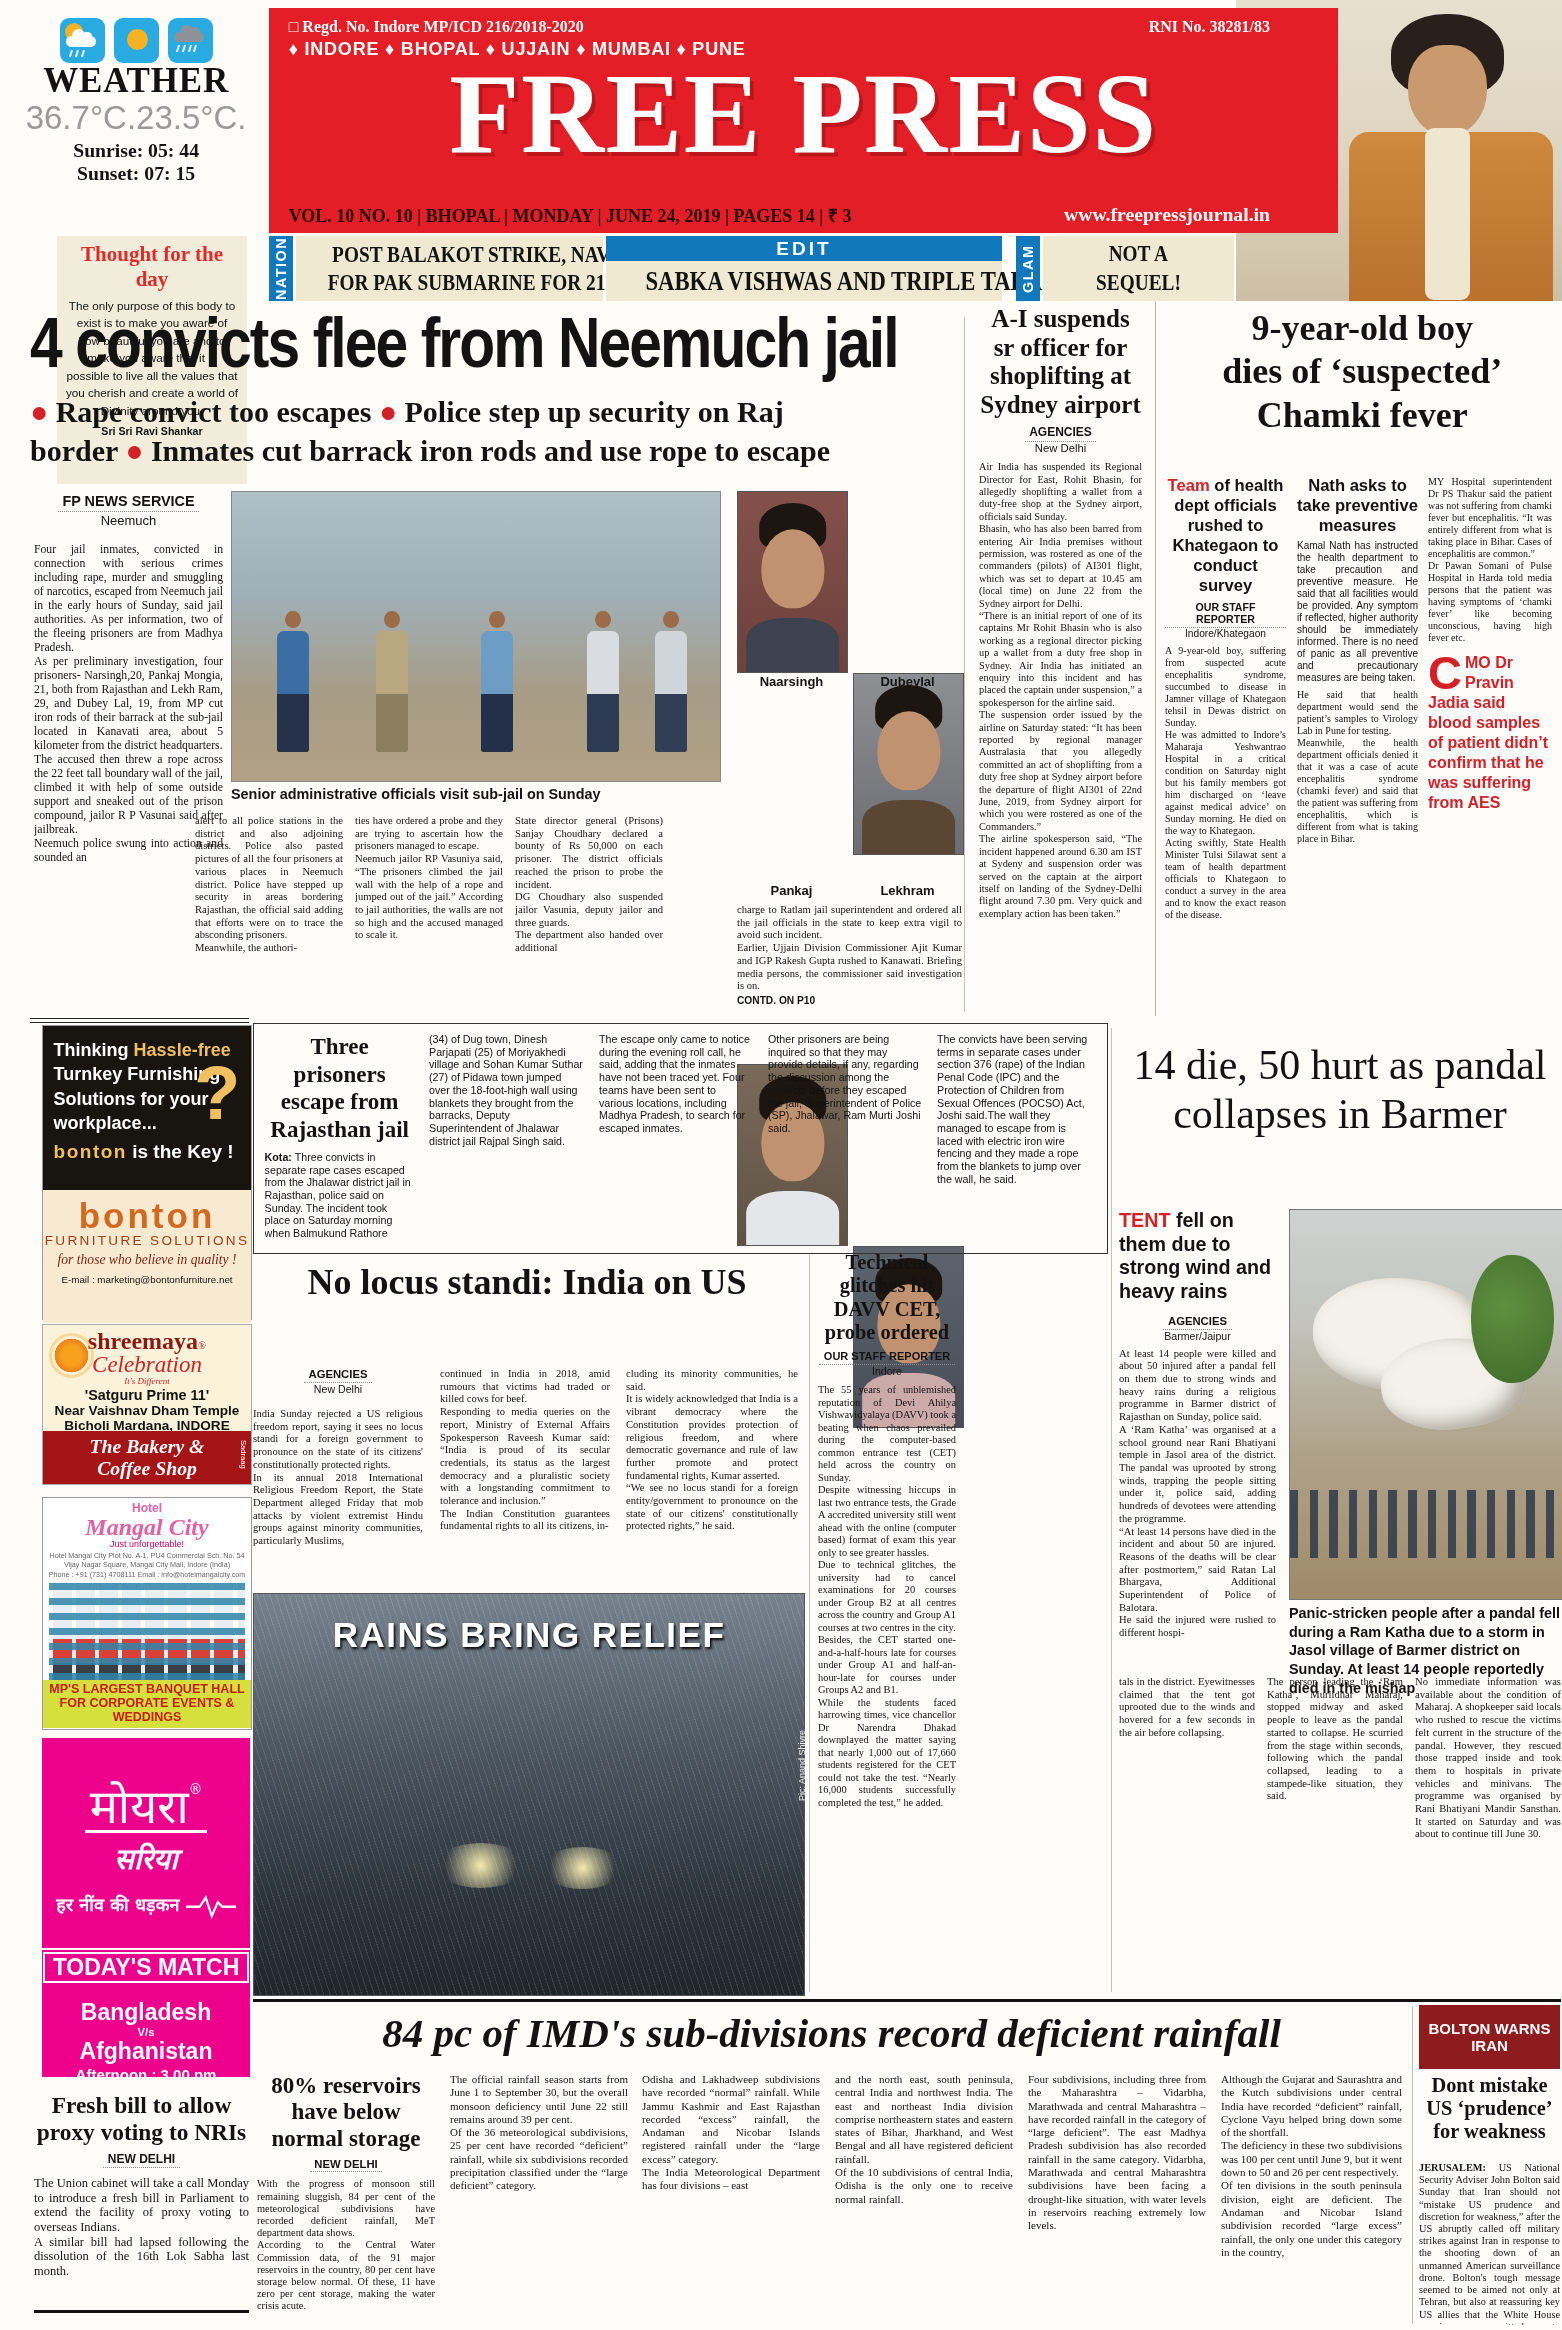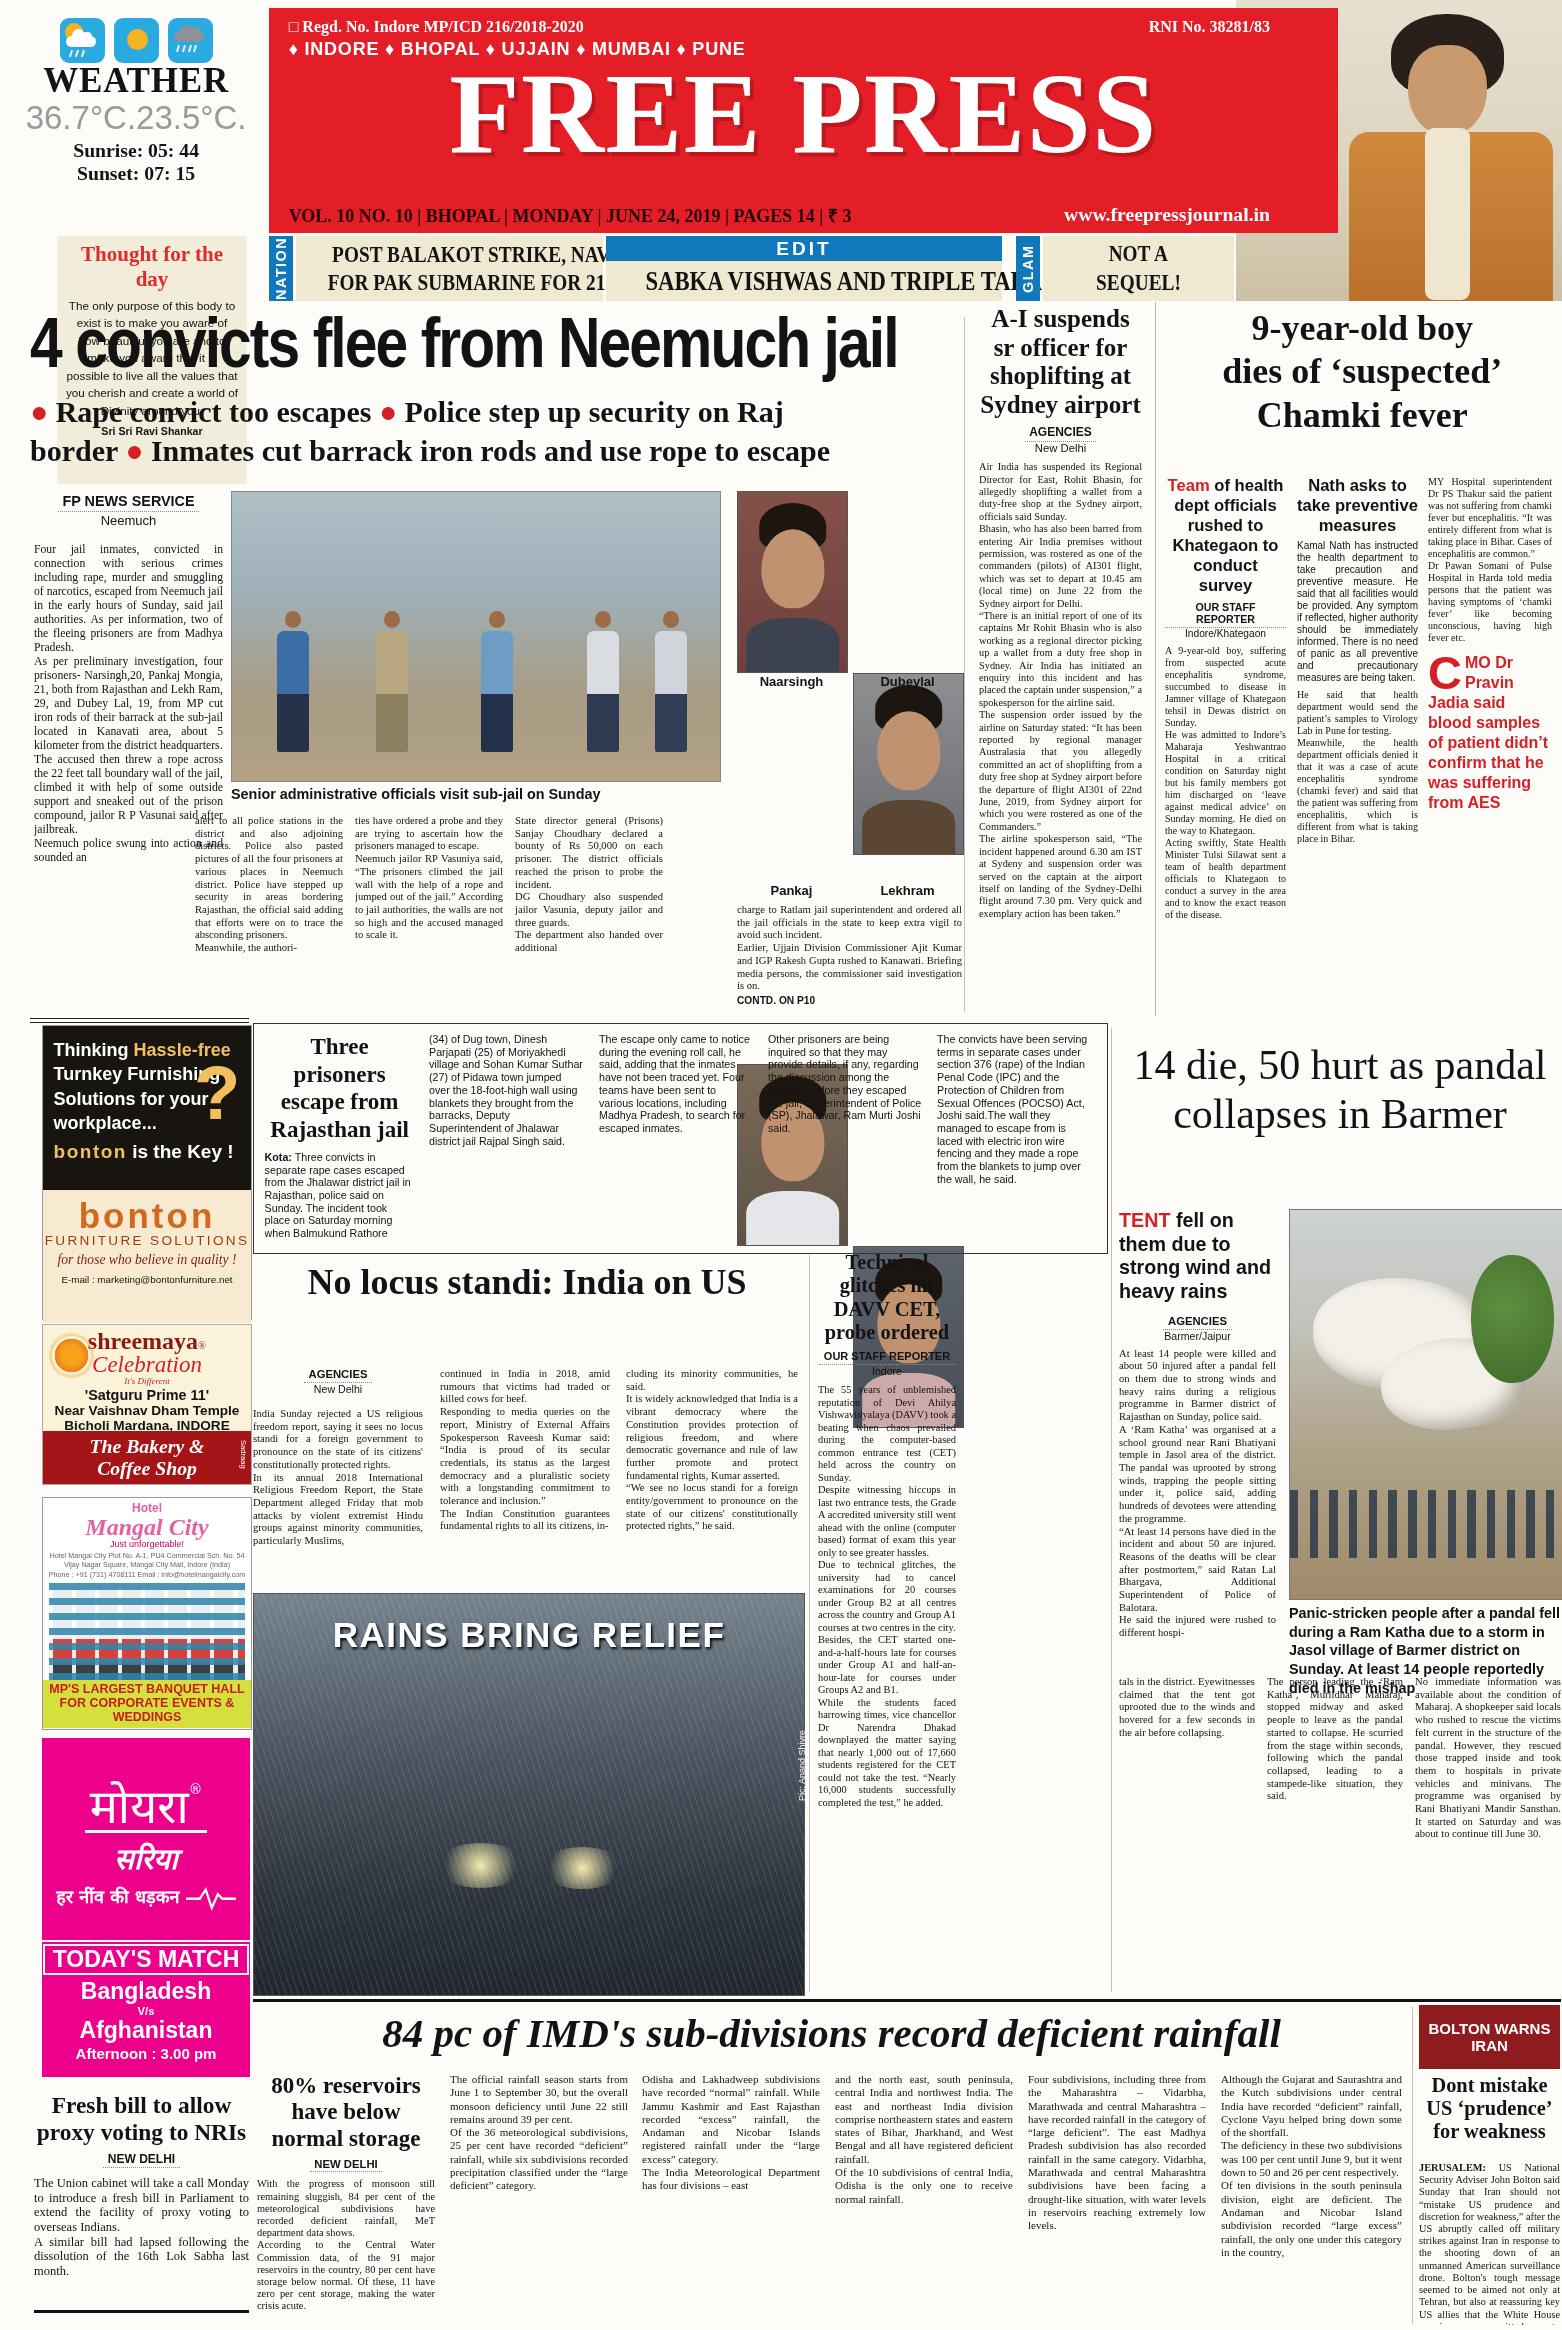--- a/index.html
+++ b/index.html
@@ -381,29 +381,29 @@
     <div class="sans b" style="color:#c81b1b;font-size:12.5px">MP'S LARGEST BANQUET HALL</div>
     <div class="sans b" style="color:#c81b1b;font-size:12.5px">FOR CORPORATE EVENTS &amp; WEDDINGS</div>
   </div>
 </div>
 
 <div class="abs" style="left:42px;top:1738px;width:208px;height:339px;background:#ec008c;text-align:center;color:#fff;font-family:'DejaVu Sans',sans-serif">
   <div style="font-size:47px;font-weight:normal;margin-top:45px;line-height:1;border-bottom:3px solid #fff;display:inline-block;padding:0 4.5px">
     <span>मोयरा</span><span style="font-size:13.6px;vertical-align:top">®</span>
   </div>
   <div style="font-size:29px;font-weight:bold;font-style:italic;margin-top:4.5px">सरिया</div>
-  <div style="margin-top:7px;font-size:18px;font-weight:bold">
+  <div style="margin-top:15px;font-size:18px;font-weight:bold">
     <span>हर नींव की धड़कन</span>
     <svg width="50" height="26" style="vertical-align:middle" viewBox="0 0 66 34">
         <polyline points="0,18 18,18 26,6 34,30 42,12 48,18 66,18" stroke="#fff" fill="none" stroke-width="3"></polyline>
       </svg>
   </div>
   <div style="border-top:2.3px solid #fff;margin-top:29px;padding-top:2px;font-family:'Liberation Sans',sans-serif">
     <div class="sans b" style="font-size:23px;border:2.3px solid #fff;display:inline-block;padding:0 7.6px">TODAY'S MATCH</div>
-    <div class="sans b" style="font-size:23px;margin-top:3px">Bangladesh</div>
+    <div class="sans b" style="font-size:23px;margin-top:16px">Bangladesh</div>
     <div class="sans b" style="font-size:11.3px">V/s</div>
     <div class="sans b" style="font-size:23px">Afghanistan</div>
     <div class="sans b" style="font-size:15px;margin-top:1.5px">Afternoon : 3.00 pm</div>
   </div>
 </div>
 
 <div class="abs" style="left:34px;top:2092px;width:215px;height:213px;overflow:hidden;text-align:center">
   <div class="serif b" style="font-size:23.4px;line-height:1.15">Fresh bill to allow proxy voting to NRIs</div>
   <div style="margin-top:6px"><span class="sans b ubyline" style="font-size:12px">NEW DELHI</span></div>
   <div class="just" style="font-size:12.5px;line-height:14.7px;margin-top:7.6px">The Union cabinet will take a call Monday to introduce a fresh bill in Parliament to extend the facility of proxy voting to overseas Indians.

